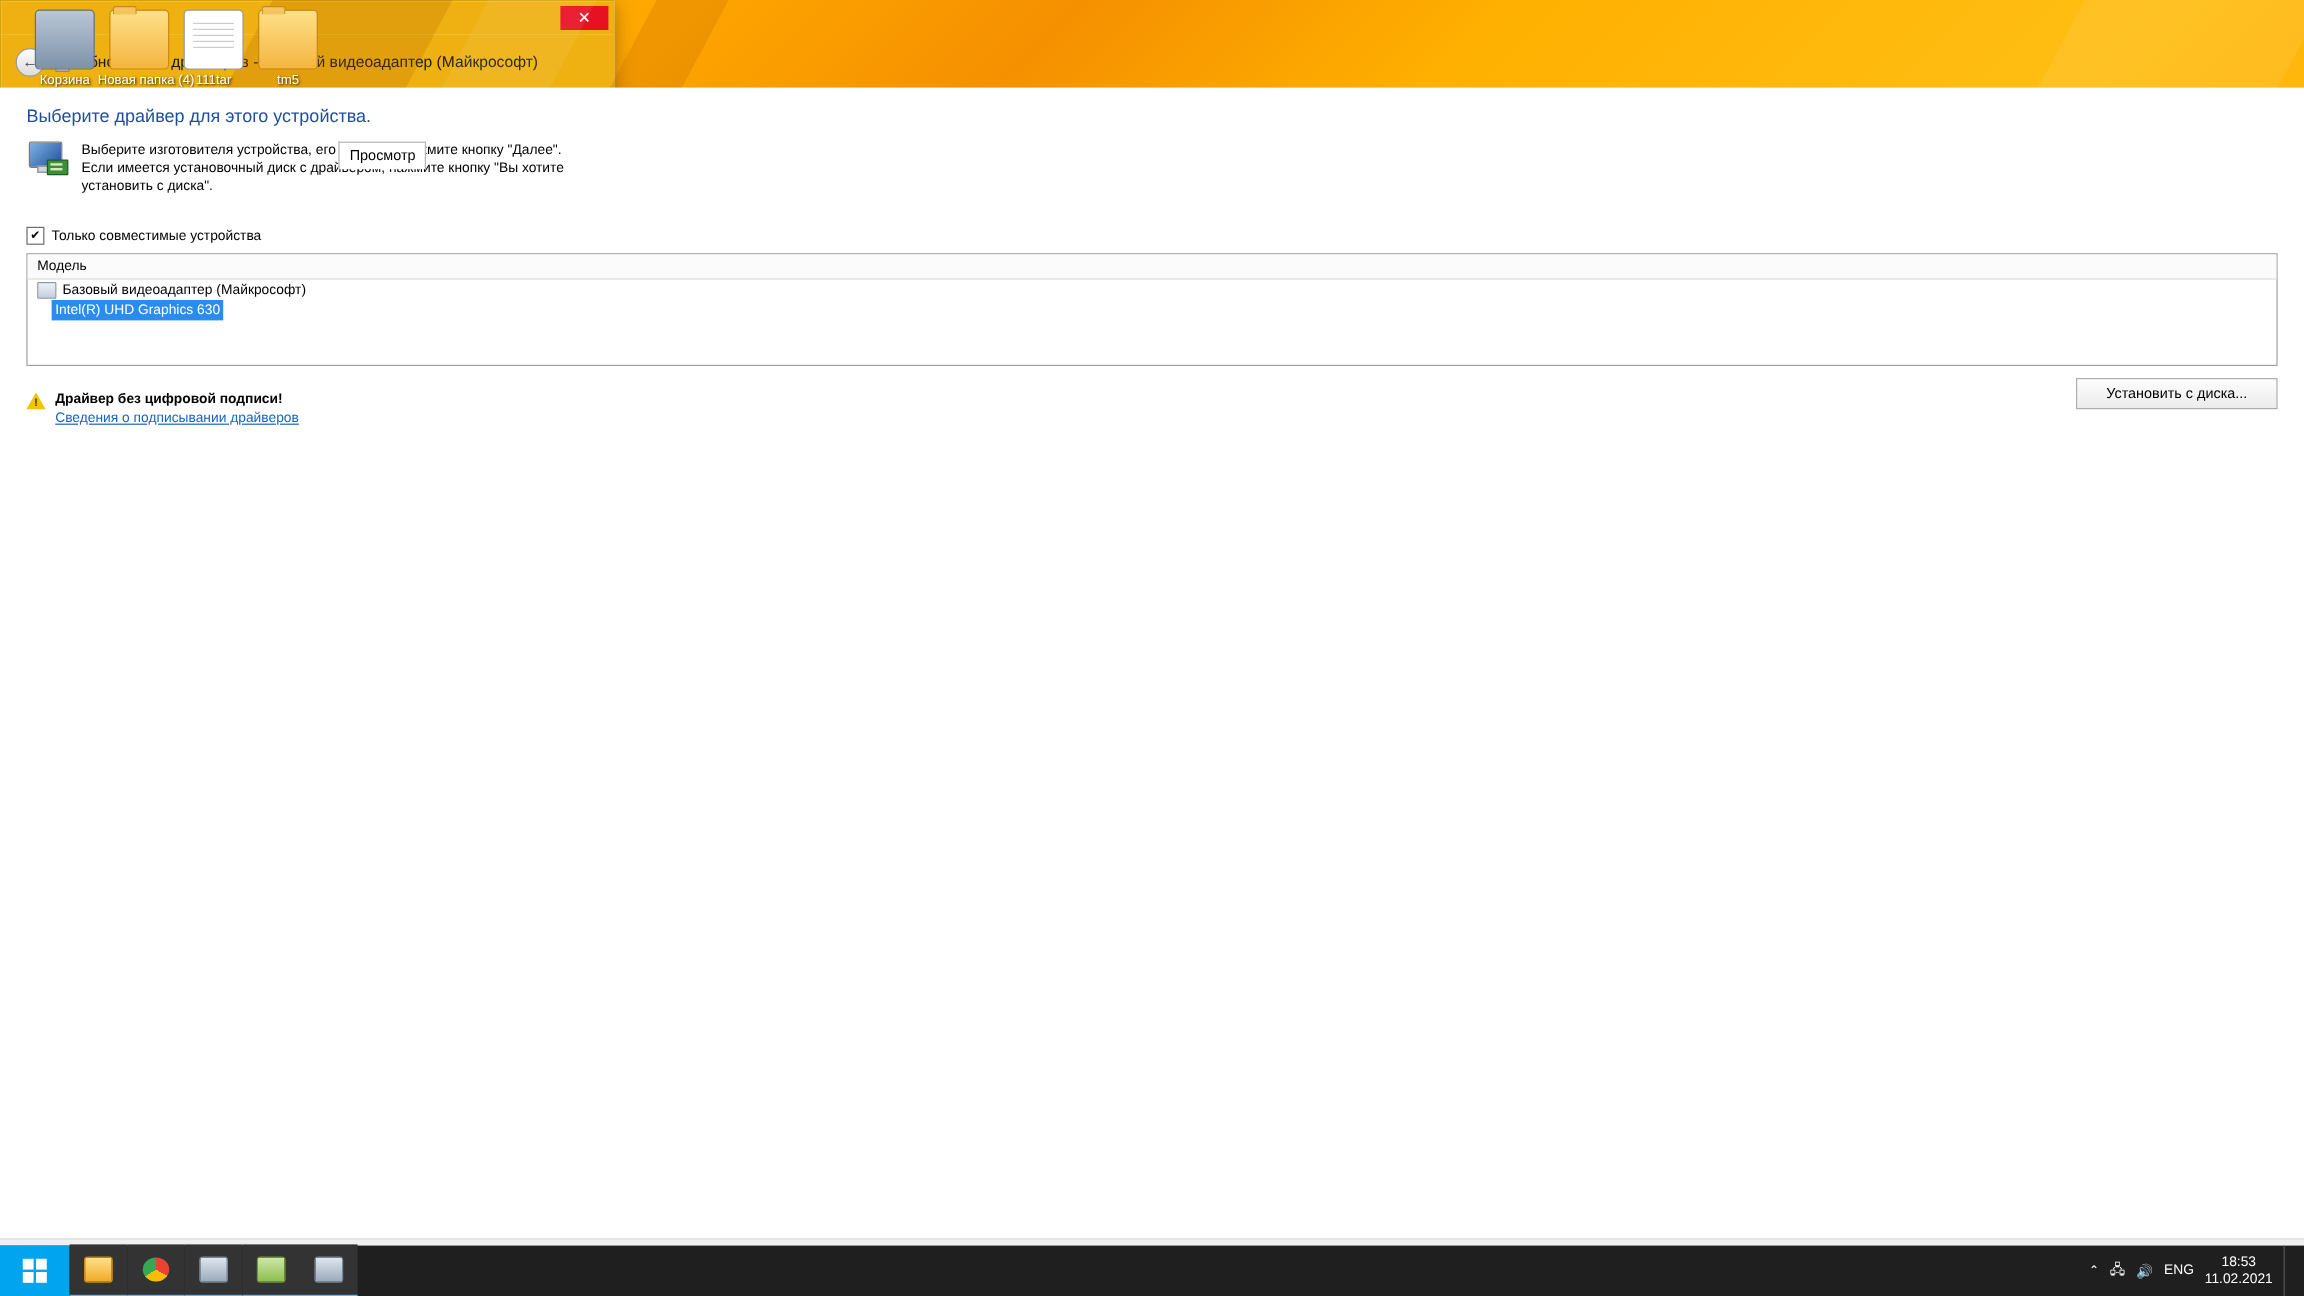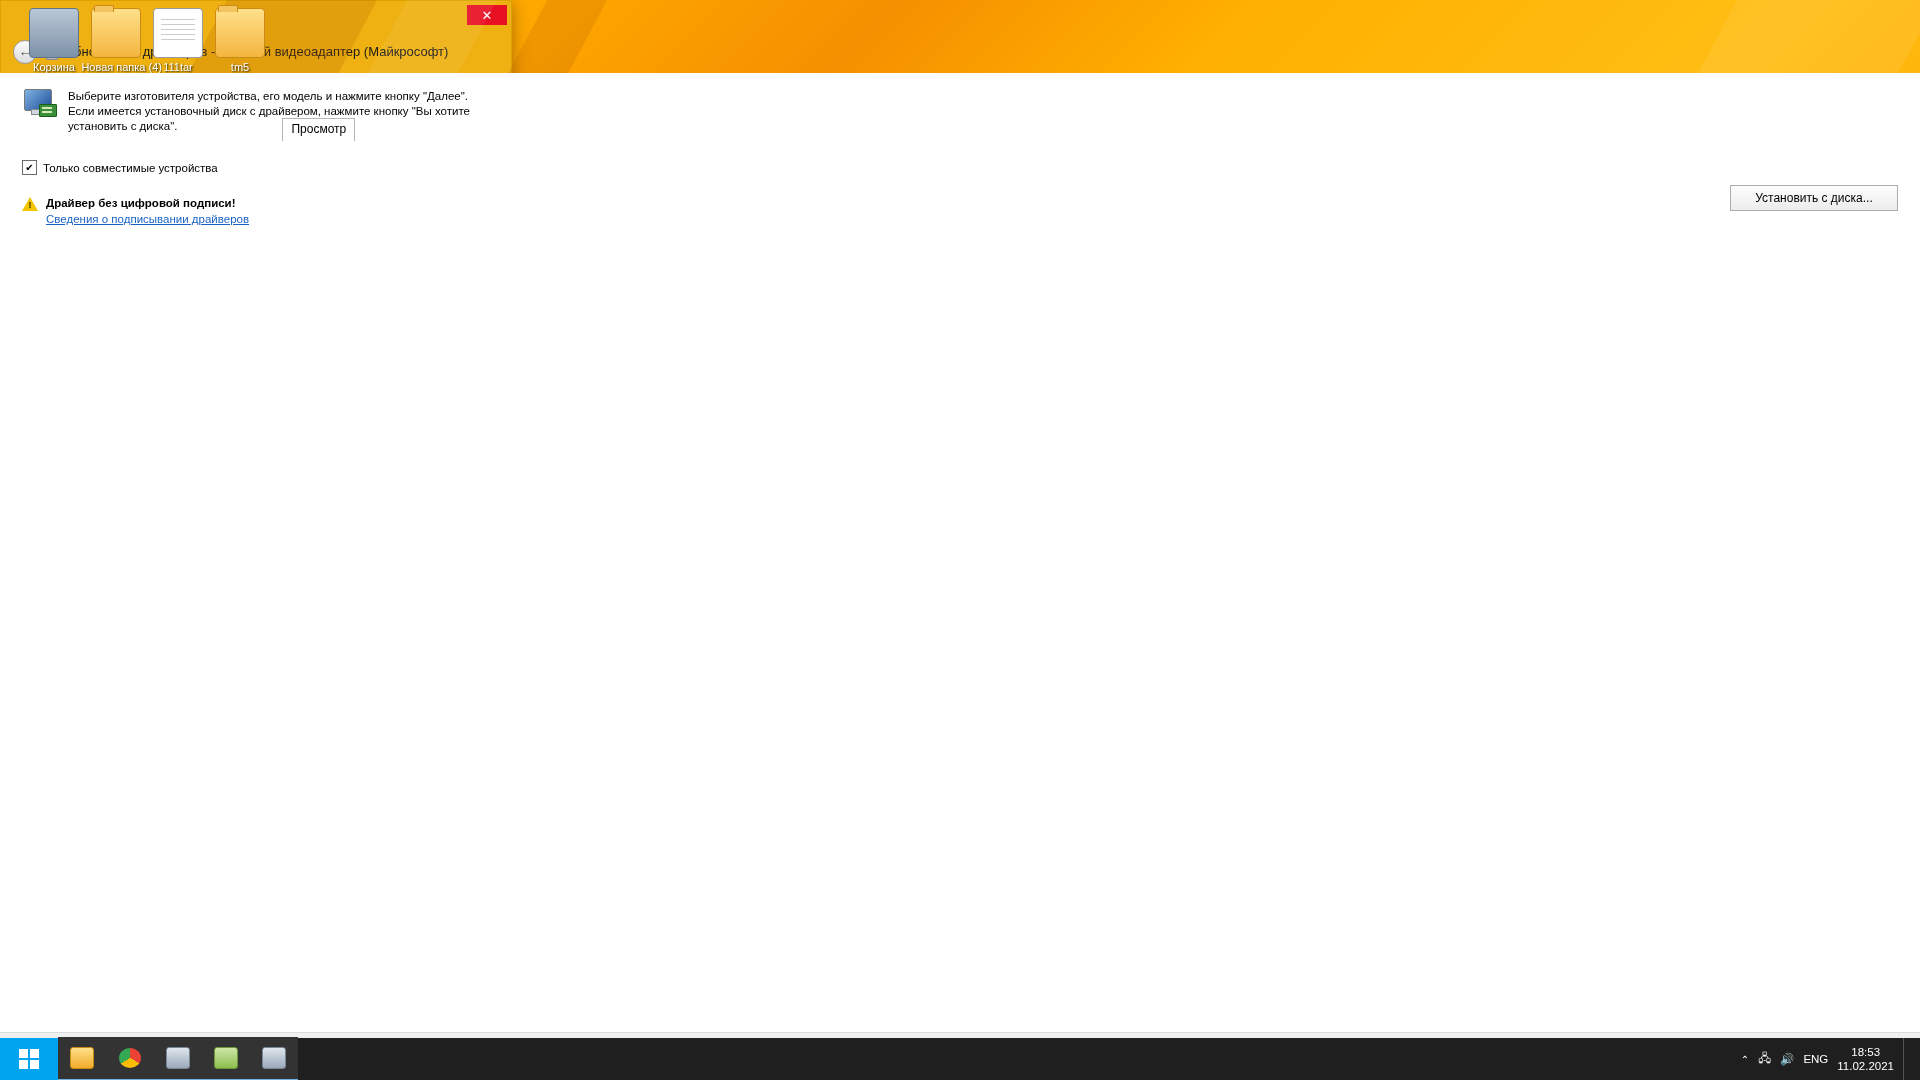--- a/index.html
+++ b/index.html
@@ -726,35 +726,48 @@
   </div>
   <div class="wz-head">
     <div class="backbtn">←</div>
     <div class="htxt">
       <span style="display:inline-block;width:10px;height:15px;background:linear-gradient(#e9e9e9,#b6b6b6);border:1px solid #8a8a8a;border-radius:1px;"></span>
       <span>Обновление драйверов - Базовый видеоадаптер (Майкрософт)</span>
     </div>
   </div>
 
   <div class="wz-body">
+    <div class="wz-h1">Выберите драйвер для этого устройства.</div>
 
     <div style="display:flex;gap:12px;margin-bottom:26px;">
       <div class="mon">
         <div class="scr"></div>
           <div class="base"></div>
           <div class="card"></div>
       </div>
       <div class="wz-p" style="max-width:405px;">Выберите изготовителя устройства, его модель и нажмите кнопку "Далее". Если имеется установочный диск с  драйвером, нажмите кнопку "Вы хотите установить с диска".</div>
     </div>
 
     <label style="display:flex;align-items:center;gap:6px;font-size:11.5px;margin-bottom:7px;">
       <span id="wz-check" style="width:13px;height:13px;border:1px solid #6b6b6b;background:#fff;display:inline-flex;align-items:center;justify-content:center;font-size:10px;color:#000;">✔</span>
       <span>Только совместимые устройства</span>
     </label>
 
+    <div class="listbox">
+      <div class="lh">Модель</div>
+      <div id="wz-list">
+          <div class="litem">
+            <span style="width: 14px; height: 12px; background: linear-gradient(rgb(238, 242, 247), rgb(195, 206, 219)); border: 1px solid rgb(141, 153, 168); border-radius: 1px; flex: 0 0 auto;"></span>
+            <span>Базовый видеоадаптер (Майкрософт)</span>
+          </div>
+          <div class="litem sel">
+            <span>Intel(R) UHD Graphics 630</span>
+          </div>
+        </div>
+    </div>
 
     <div style="display:flex;align-items:flex-start;margin-top:10px;">
       <div style="display:flex;gap:8px;margin-top:12px;">
         <span class="warnico"></span>
         <div>
           <div style="font-size:11.5px;font-weight:bold;">Драйвер без цифровой подписи!</div>
           <div class="lnk" style="margin-top:4px;text-align:center;">Сведения о подписывании драйверов</div>
         </div>
       </div>
       <div class="btn" style="margin-left:auto;min-width:146px;padding:5px 10px;">Установить с диска...</div>

